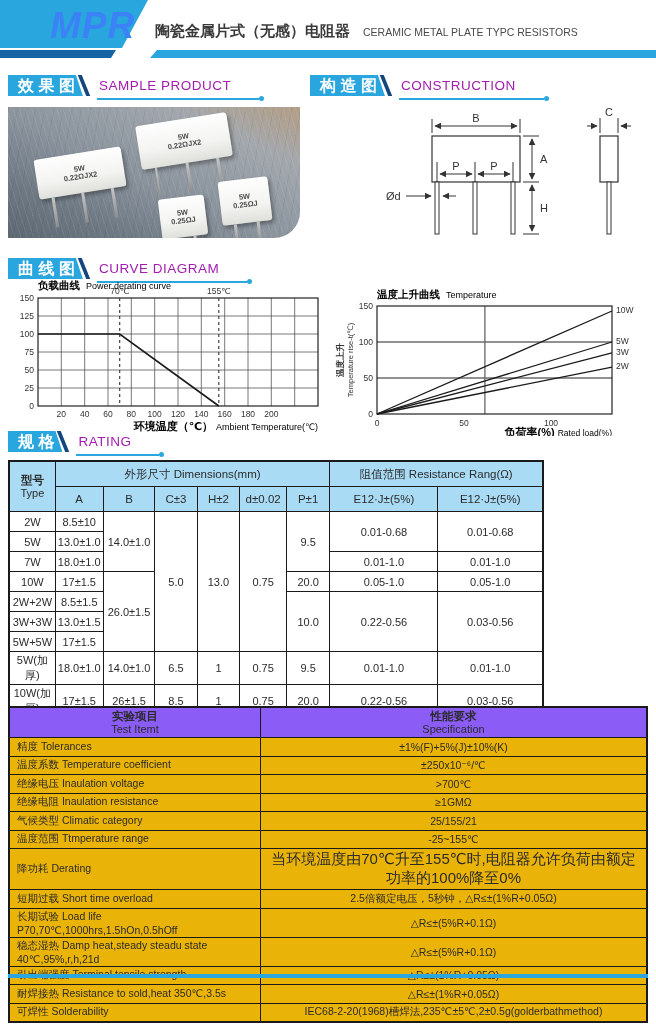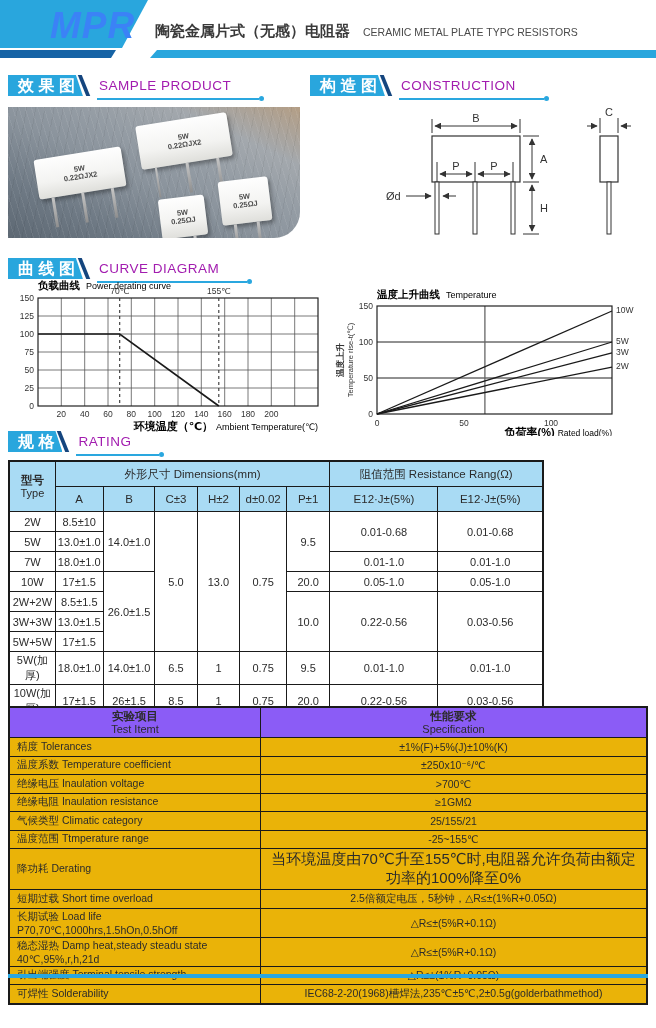--- a/index.html
+++ b/index.html
@@ -424,20 +424,24 @@
         </tr>
     <tr>
           <td class="item">稳态湿热 Damp heat,steady steadu state 40℃,95%,r,h,21d</td>
           <td class="spec">△R≤±(5%R+0.1Ω)</td>
         </tr>
     <tr>
           <td class="item">引出端强度 Terminal tensile strength</td>
           <td class="spec">△R≤±(1%R+0.05Ω)</td>
         </tr>
     <tr>
+          <td class="item">耐焊接热 Resistance to sold,heat 350℃,3.5s</td>
+          <td class="spec">△R≤±(1%R+0.05Ω)</td>
+        </tr>
+    <tr>
           <td class="item">可焊性 Solderability</td>
           <td class="spec">IEC68-2-20(1968)槽焊法,235℃±5℃,2±0.5g(golderbathmethod)</td>
         </tr>
   </tbody>
     </table>
 
   <div class="bottom-line"></div>
 </div>
 
 </body></html>

